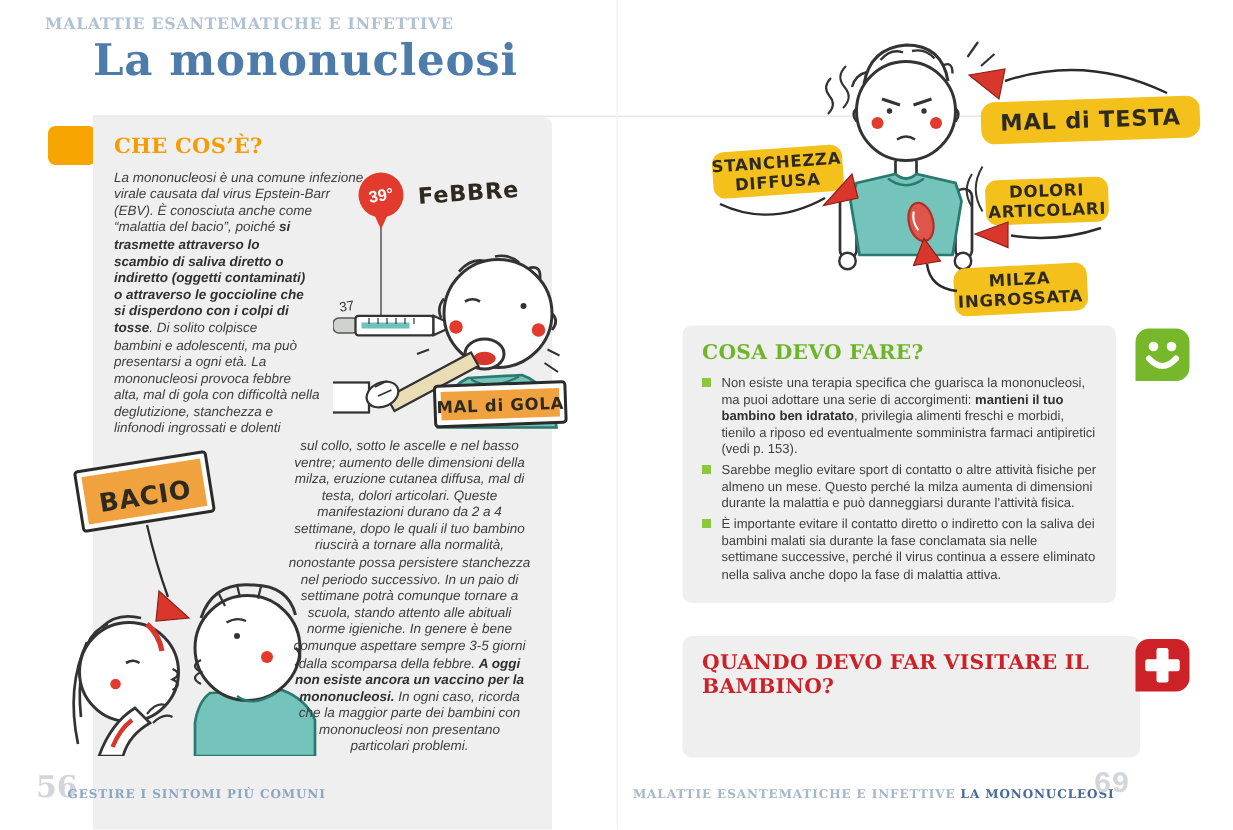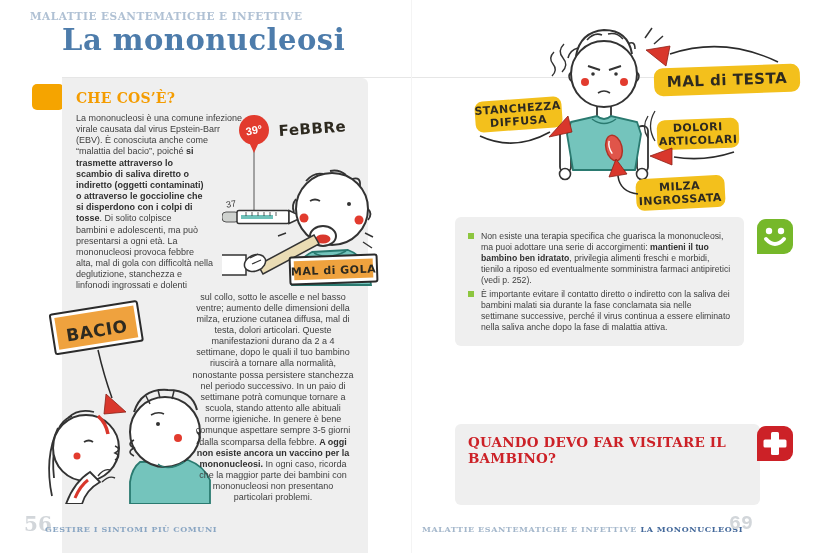--- a/index.html
+++ b/index.html
@@ -23,21 +23,21 @@
   
   .orange-tab{position:absolute;left:32px;top:84px;width:32px;height:26px;background:#f5a400;border-radius:5px;}
   .left-box{
     position:absolute;left:62px;top:78px;width:306px;height:524px;box-sizing:border-box;
     background:#efefef;border-radius:0 6px 6px 6px;padding:12px 14px;
   }
   h2{font-family:"DejaVu Serif",serif;font-weight:bold;font-size:14px;margin:0 0 7px 0;letter-spacing:0.2px;}
   .h-orange{color:#f49c00;}
   .h-green{color:#6fb52c;font-size:13.5px;}
   .h-red{color:#cc2127;font-size:13.5px;}
-  .left-box p{font-size:9px;line-height:1.24;color:#3e3e3e;margin:0;}
+  .left-box p{font-size:9px;line-height:1.24;color:#3e3e3e;margin:0;font-style:italic;}
   .left-box p strong{font-weight:bold;color:#303030;}
   .p2{text-align:center;}
   .boy-float{
     float:right;width:146px;height:178px;margin:-4px 0 2px 4px;
     shape-outside:polygon(40% 0%,100% 0%,100% 100%,16% 100%,0% 55%,0% 26%);
     shape-margin:4px;
   }
   .boy-float svg{display:block;width:165px;height:178px;margin-left:14px;}
   .kiss-float{float:left;width:142px;height:208px;margin:4px 8px 0 -34px;}
   .kiss-float svg{display:block;width:176px;height:208px;}
@@ -234,22 +234,24 @@
       <rect x="194" y="167" width="89" height="32" rx="8" fill="#f3c01c"></rect>
       <text x="238" y="180" text-anchor="middle" class="hand-label" font-size="11"><tspan>MILZA</tspan></text>
       <text x="238" y="193" text-anchor="middle" class="hand-label" font-size="11"><tspan>INGROSSATA</tspan></text>
     </g>
     <path d="M196 184 Q178 182 176 166" fill="none" stroke="#2b2b2b" stroke-width="1.6"></path>
     <polygon points="174,149 167,167 185,164" fill="#d9372c" stroke="#8c2015" stroke-width="0.8"></polygon>
   </svg>
 </div>
 
 <div class="gray-box cosa-box">
+  <h2 class="h-green">COSA DEVO FARE?</h2>
   <ul class="checklist">
-    <li><span>Non esiste una terapia specifica che guarisca la mononucleosi, ma puoi adottare una serie di accorgimenti: </span><strong>mantieni il tuo bambino ben idratato</strong><span>, privilegia alimenti freschi e morbidi, tienilo a riposo ed eventualmente somministra farmaci antipiretici (vedi p. 252).</span></li>
+    <li><span>Non esiste una terapia specifica che guarisca la mononucleosi, ma puoi adottare una serie di accorgimenti: </span><strong>mantieni il tuo bambino ben idratato</strong><span>, privilegia alimenti freschi e morbidi, tienilo a riposo ed eventualmente somministra farmaci antipiretici (vedi p. 153).</span></li>
+    <li><span>Sarebbe meglio evitare sport di contatto o altre attività fisiche per almeno un mese. Questo perché la milza aumenta di dimensioni durante la malattia e può danneggiarsi durante l'attività fisica.</span><strong></strong><span></span></li>
     <li><span>È importante evitare il contatto diretto o indiretto con la saliva dei bambini malati sia durante la fase conclamata sia nelle settimane successive, perché il virus continua a essere eliminato nella saliva anche dopo la fase di malattia attiva.</span><strong></strong><span></span></li>
   </ul>
 </div>
 <div class="corner-icon icon-smiley">
   <svg viewBox="0 0 36 35">
     <circle cx="12" cy="12" r="3.2" fill="#ffffff"></circle>
     <circle cx="24" cy="12" r="3.2" fill="#ffffff"></circle>
     <path d="M9 20 Q18 30 27 20" fill="none" stroke="#ffffff" stroke-width="4" stroke-linecap="round"></path>
   </svg>
 </div>

